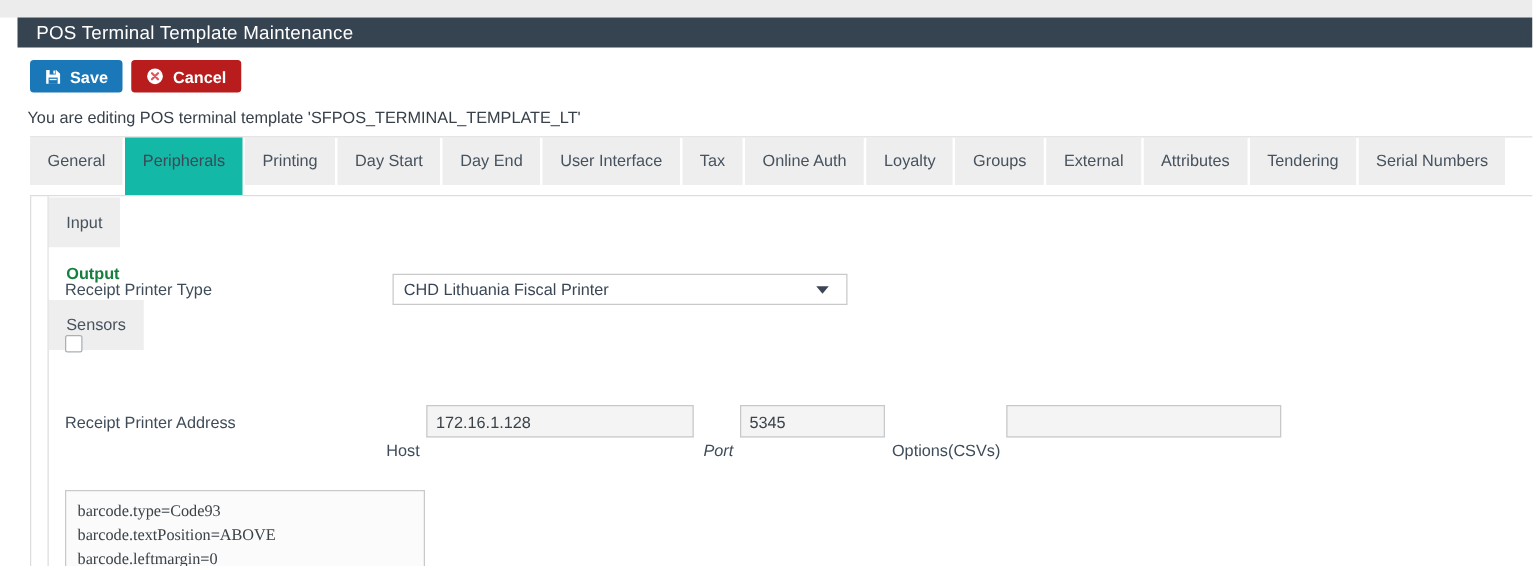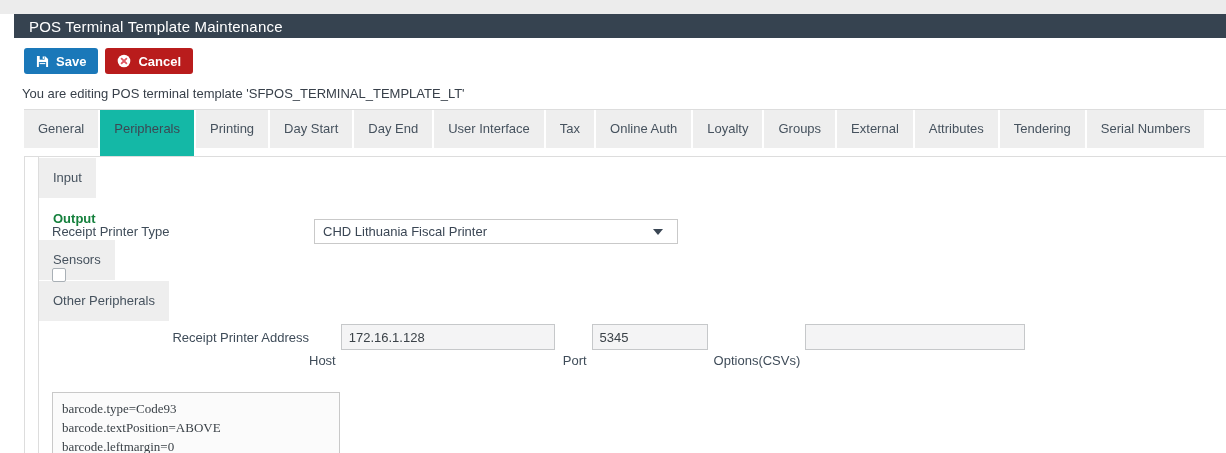--- a/index.html
+++ b/index.html
@@ -48,21 +48,21 @@
     height:40px; line-height:40px; margin-top:1px; background:#eeeeee;
     padding:0 14px; margin-right:2px; font-size:13px; color:#46525e;
     white-space:nowrap; cursor:pointer;
   }
   .sub-tab.active { height:44px; margin-top:0; line-height:41px; background:#ffffff; font-weight:bold; color:#15803d; }
 
   .form { padding:18px 0 0 13px; }
   .form-row { display:flex; align-items:center; margin-bottom:24px; }
   .form-row.top-align { align-items:center; }
   .form-label { width:262px; flex-shrink:0; font-size:13px; color:#3f4c59; }
-  .form-label.narrow { width:257px;text-align:right; }
+  .form-label.narrow { width:257px; }
 
   .select-box {
     position:relative; width:364px; height:25px;
     border:1px solid #c9c9c9; background:#ffffff;
     display:flex; align-items:center; padding-left:8px;
     font-size:13px; color:#3a4654; cursor:pointer;
   }
   .select-arrow {
     position:absolute; right:14px; top:9px;
     width:0; height:0;
@@ -78,21 +78,21 @@
 
   .mini-label { font-size:13px; color:#3f4c59; margin-right:5px; white-space:nowrap;margin-top:47px; }
   .text-input {
     height:26px; border:1px solid #c6c8ca; background:#f4f4f5;
     font-family:"Liberation Sans", sans-serif;
     font-size:13px; color:#3b4248; padding:0 7px;
   }
   .input-host { width:214px; }
   .input-port { width:116px; }
   .input-options { width:220px; }
-  .ml8 { margin-left:8px; }
+  .ml8 { margin-left:8px;font-style:italic; }
   .ml6 { margin-left:6px; }
 
   .config-textarea {
     width:288px; height:78px;
     border:1px solid #c9c9c9; background:#fbfbfb;
     font-family:Liberation Serif, serif;
     font-size:13px; line-height:19px; color:#3b4248;
     padding:6px 9px; resize:both;
   }
 </style>
@@ -148,21 +148,20 @@
     <div class="tab">Tendering</div>
     <div class="tab">Serial Numbers</div>
   </div>
 
   <div class="tab-content">
     <div class="sub-panel">
       <div class="sub-tabs-strip">
         <div class="sub-tab">Input</div>
         <div class="sub-tab active">Output</div>
         <div class="sub-tab">Sensors</div>
-        <div class="sub-tab">Other Peripherals</div>
       </div>
 
       <div class="form">
 
         <div class="form-row">
           <div class="form-label">Receipt Printer Type</div>
           <div class="select-box">
             <span>CHD Lithuania Fiscal Printer</span>
             <span class="select-arrow"></span>
           </div>

